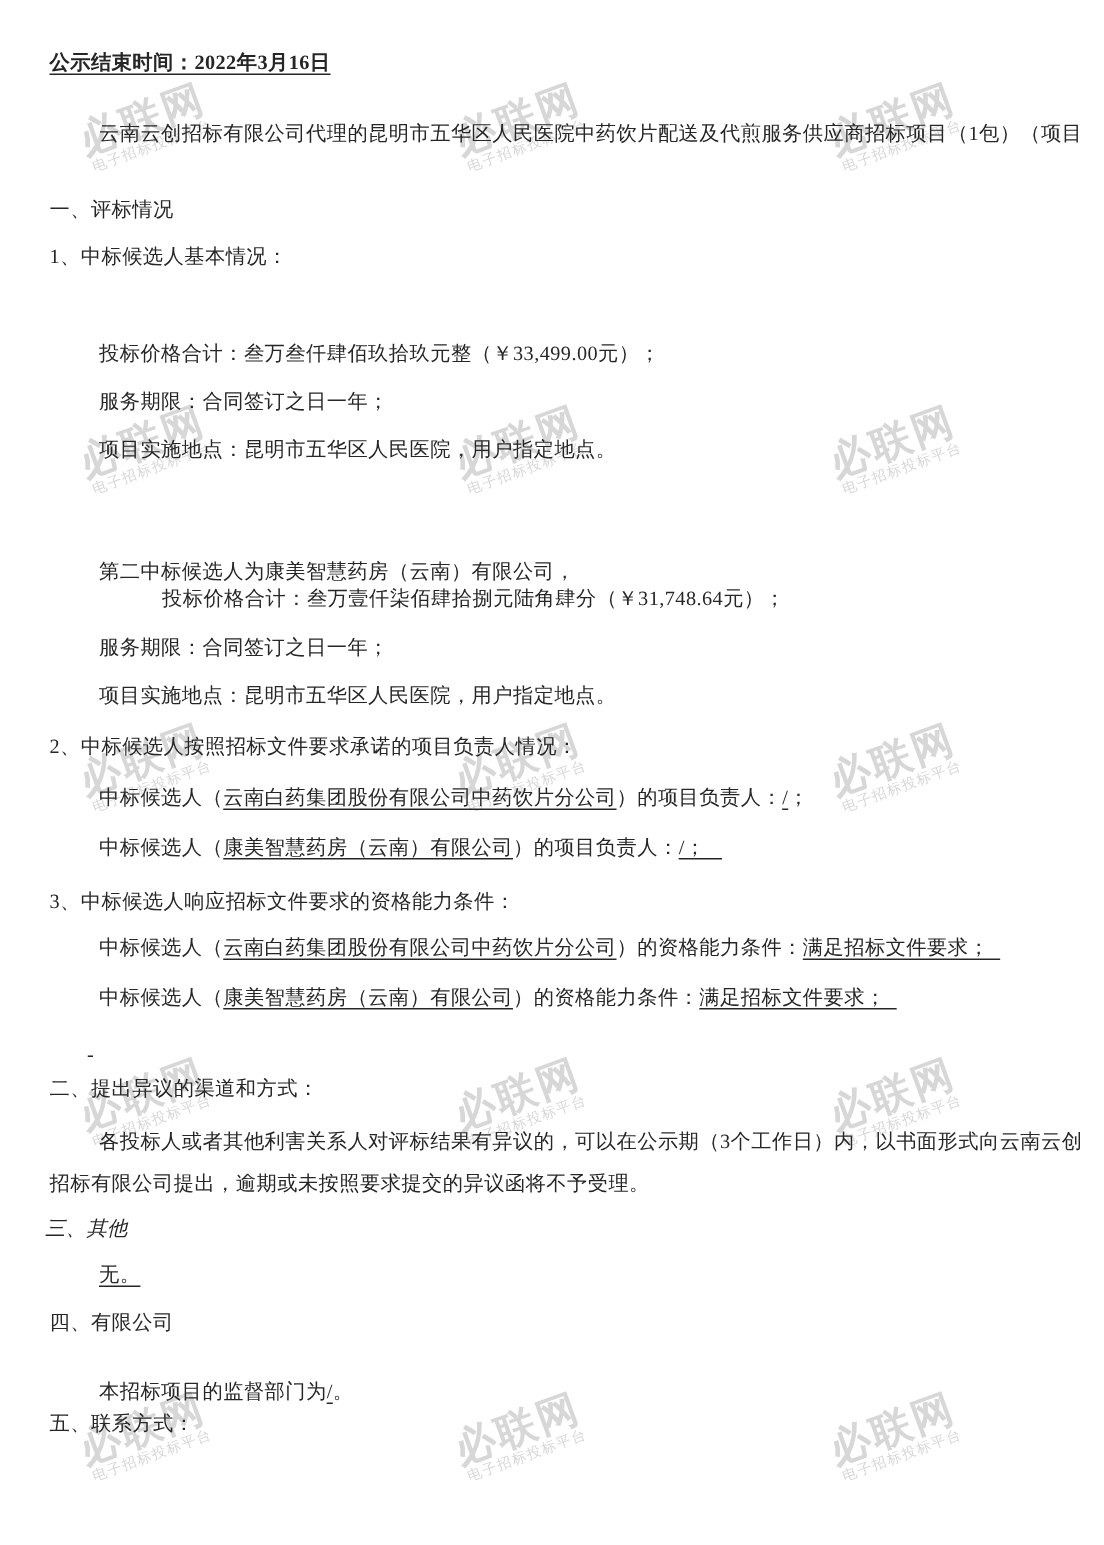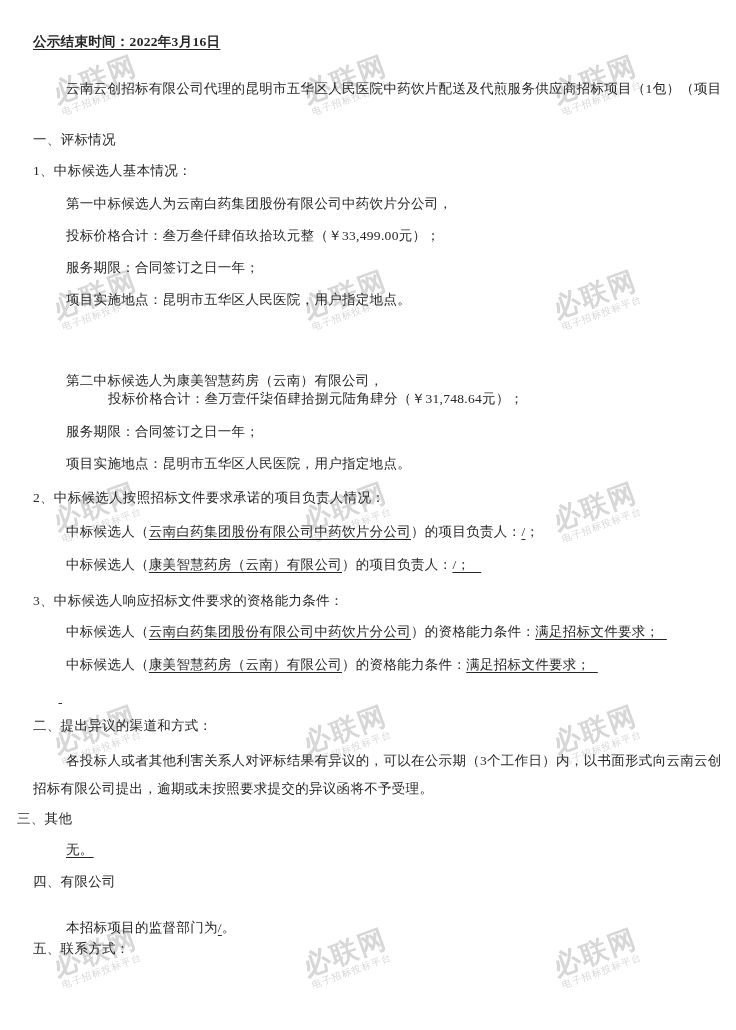--- a/index.html
+++ b/index.html
@@ -128,37 +128,36 @@
       <div class="wm" style="left: 597px; top: 958px; color: rgb(215, 215, 215); transform: translate(-50%, -50%) rotate(-20deg);">
         <div class="wm-title">必联网</div>
         <div class="wm-subtitle">电子招标投标平台</div>
       </div>
     </div>
   <div class="doc-body">
       <div class="doc-line bold" style="left: 33px; top: 33px;"><span class="u">公示结束时间：2022年3月16日</span></div>
       <div class="doc-line" style="left: 66px; top: 80px;"><span>云南云创招标有限公司代理的昆明市五华区人民医院中药饮片配送及代煎服务供应商招标项目（1包）（项目</span></div>
       <div class="doc-line" style="left: 33px; top: 131px;"><span>一、评标情况</span></div>
       <div class="doc-line" style="left: 33px; top: 162px;"><span>1、中标候选人基本情况：</span></div>
-      <div class="doc-line" style="left: 66px; top: 195px;"><span>第一中标候选人为云南白药集团股份有限公司中药饮片分公司，</span></div>
       <div class="doc-line" style="left: 66px; top: 227px;"><span>投标价格合计：叁万叁仟肆佰玖拾玖元整（￥33,499.00元）；</span></div>
       <div class="doc-line" style="left: 66px; top: 259px;"><span>服务期限：合同签订之日一年；</span></div>
       <div class="doc-line" style="left: 66px; top: 291px;"><span>项目实施地点：昆明市五华区人民医院，用户指定地点。</span></div>
       <div class="doc-line" style="left: 66px; top: 372px;"><span>第二中标候选人为康美智慧药房（云南）有限公司，</span></div>
       <div class="doc-line" style="left: 66px; top: 390px; margin-left: 42px;"><span>投标价格合计：叁万壹仟柒佰肆拾捌元陆角肆分（￥31,748.64元）；</span></div>
       <div class="doc-line" style="left: 66px; top: 423px;"><span>服务期限：合同签订之日一年；</span></div>
       <div class="doc-line" style="left: 66px; top: 455px;"><span>项目实施地点：昆明市五华区人民医院，用户指定地点。</span></div>
       <div class="doc-line" style="left: 33px; top: 489px;"><span>2、中标候选人按照招标文件要求承诺的项目负责人情况：</span></div>
       <div class="doc-line" style="left: 66px; top: 523px;"><span>中标候选人（</span><span class="u">云南白药集团股份有限公司中药饮片分公司</span><span>）的项目负责人：</span><span class="u">/</span><span>；</span></div>
       <div class="doc-line" style="left: 66px; top: 556px;"><span>中标候选人（</span><span class="u">康美智慧药房（云南）有限公司</span><span>）的项目负责人：</span><span class="u">/；&nbsp;&nbsp;&nbsp;</span></div>
       <div class="doc-line" style="left: 33px; top: 592px;"><span>3、中标候选人响应招标文件要求的资格能力条件：</span></div>
       <div class="doc-line" style="left: 66px; top: 656px;"><span>中标候选人（</span><span class="u">康美智慧药房（云南）有限公司</span><span>）的资格能力条件：</span><span class="u">满足招标文件要求；&nbsp;&nbsp;</span></div>
       <div class="doc-line" style="left: 66px; top: 623px;"><span>中标候选人（</span><span class="u">云南白药集团股份有限公司中药饮片分公司</span><span>）的资格能力条件：</span><span class="u">满足招标文件要求；&nbsp;&nbsp;</span></div>
       <div class="doc-line" style="left: 58px; top: 694px;"><span>-</span></div>
       <div class="doc-line" style="left: 33px; top: 717px;"><span>二、提出异议的渠道和方式：</span></div>
       <div class="doc-line" style="left: 66px; top: 752px;"><span>各投标人或者其他利害关系人对评标结果有异议的，可以在公示期（3个工作日）内，以书面形式向云南云创</span></div>
       <div class="doc-line" style="left: 33px; top: 780px;"><span>招标有限公司提出，逾期或未按照要求提交的异议函将不予受理。</span></div>
-      <div class="doc-line" style="left: 17px; top: 810px;"><span>三、其他</span></div>
+      <div class="doc-line" style="left: 30px; top: 810px; font-style: italic;"><span>三、其他</span></div>
       <div class="doc-line" style="left: 66px; top: 841px;"><span class="u">无。</span></div>
       <div class="doc-line" style="left: 33px; top: 873px;"><span>四、有限公司</span></div>
       <div class="doc-line" style="left: 66px; top: 919px;"><span>本招标项目的监督部门为</span><span class="u">/</span><span>。</span></div>
       <div class="doc-line" style="left: 33px; top: 940px;"><span>五、联系方式：</span></div>
     </div>
 </div>
 
 </body></html>

